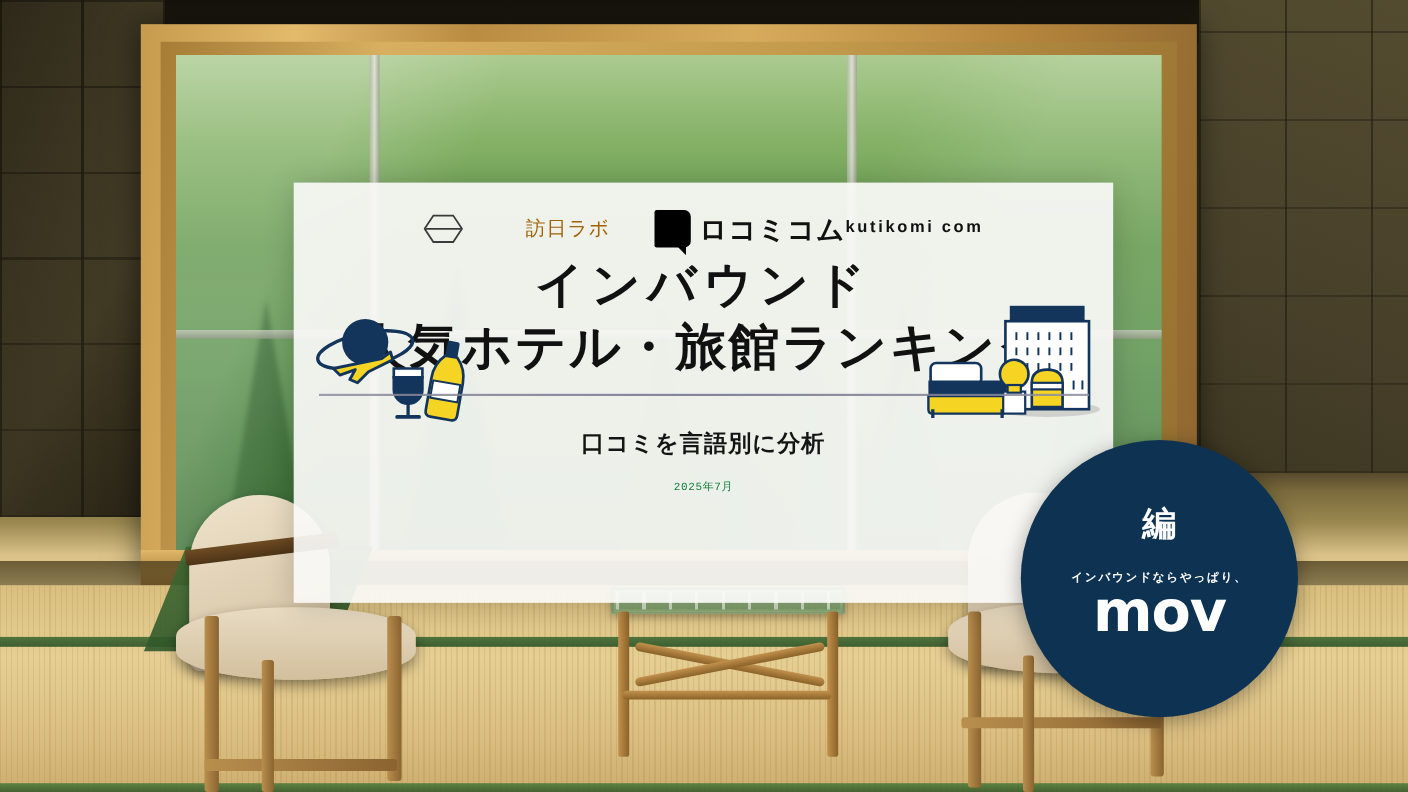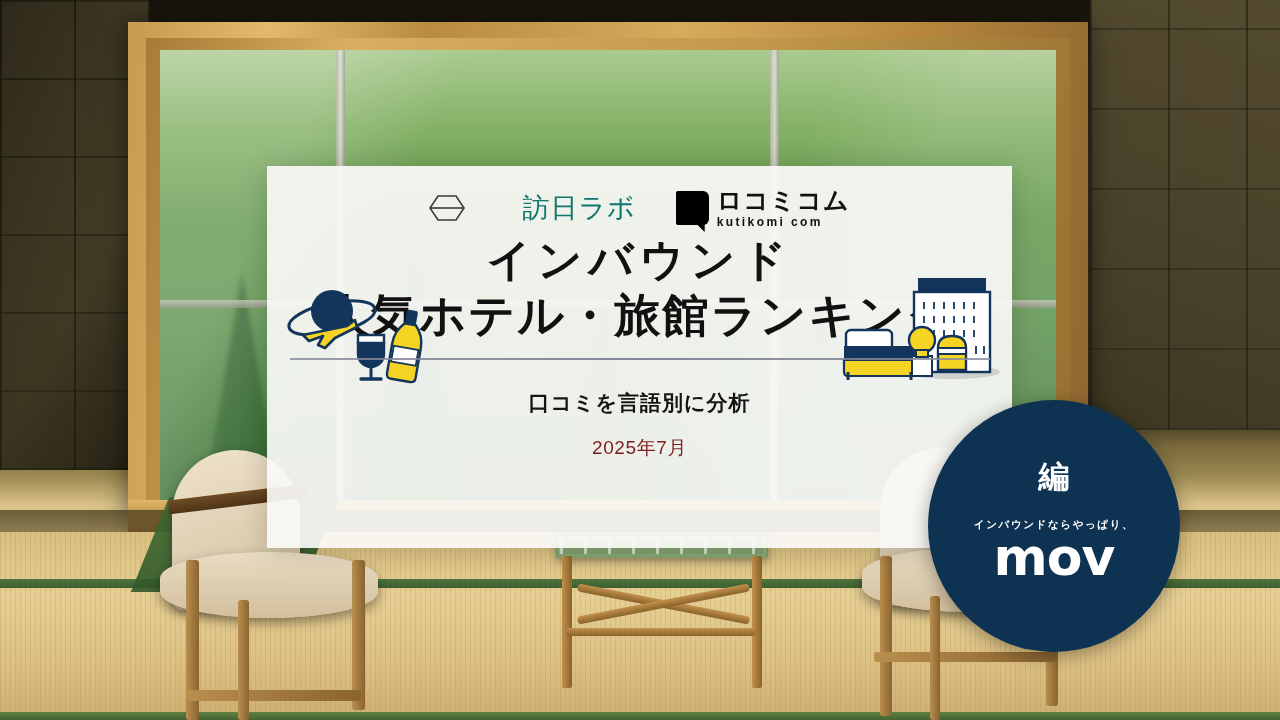--- a/index.html
+++ b/index.html
@@ -163,43 +163,43 @@
     position:absolute; left:267px; top:166px; width:745px; height:382px;
     background:rgba(249,249,246,.93);
     box-shadow:0 2px 26px rgba(0,0,0,.18);
   }
   .logos{
     display:flex; align-items:center; justify-content:center; gap:40px;
     padding-top:22px; height:62px;
   }
   .logo-houlab{ display:flex; align-items:center; gap:9px; }
   .hexicon{ width:36px; height:30px; }
-  .houlab-text{ font-size:27px; letter-spacing:1px; color:#0f766e; font-weight:400;
+  .houlab-text{ font-size:18px; letter-spacing:1px; color:#a16207; font-weight:400;
     font-family:"DejaVu Sans",sans-serif;margin-left:48px;}
   .logo-kuti{ display:flex; align-items:center; gap:8px;}
   .bubble{ width:33px; height:34px; background:#000; border-radius:2px 6px 6px 2px; position:relative;}
   .bubble::after{ content:""; position:absolute; right:4px; bottom:-7px; width:9px;height:9px;
     background:#000; clip-path:polygon(0 0,100% 0,100% 100%);}
-  .kuti-stack{ display:flex; flex-direction:column; line-height:1;}
+  .kuti-stack{ display:flex; line-height:1;}
   .kuti-jp{ font-size:25px; font-weight:700; letter-spacing:1px; color:#111;
     font-family:"DejaVu Sans",sans-serif;}
-  .kuti-en{ font-size:12px; font-weight:700; letter-spacing:2.4px; color:#111; margin-top:3px;}
+  .kuti-en{ font-size:15px; font-weight:700; letter-spacing:2.4px; color:#111; margin-top:3px;}
 
   .title-wrap{ position:relative; text-align:center; margin-top:6px;}
   .title1{ font-size:44px; font-weight:700; letter-spacing:6px; color:#111;
     font-family:"DejaVu Sans",sans-serif; line-height:1.18;}
   .title2{ font-size:46px; font-weight:700; letter-spacing:2px; color:#111;
     font-family:"DejaVu Sans",sans-serif; line-height:1.18; margin-top:2px;}
   .divider{ width:700px; height:2px; margin:16px auto 0;
     background:linear-gradient(90deg,#8d8fa0,#70728a 50%,#8d8fa0); opacity:.85;}
   .sub{ text-align:center; margin-top:28px;}
   .sub-line{ font-size:21px; font-weight:700; color:#141414; letter-spacing:1px;
     font-family:"DejaVu Sans",sans-serif; line-height:1.5;}
-  .date{ text-align:center; margin-top:15px; font-size:19px; color:#7f1d1d; letter-spacing:.6px;
-    font-family:Liberation Sans, sans-serif;}
+  .date{ text-align:center; margin-top:15px; font-size:10px; color:#15803d; letter-spacing:.6px;
+    font-family:Liberation Mono, monospace;}
 
   
   .deco{ position:absolute; }
   .deco-left{ left:18px; top:52px; }
   .deco-right{ right:10px; top:34px; }
 
   
   #badge{
     position:absolute; left:928px; top:400px; width:252px; height:252px;
     border-radius:50%; background:#0e3352;

